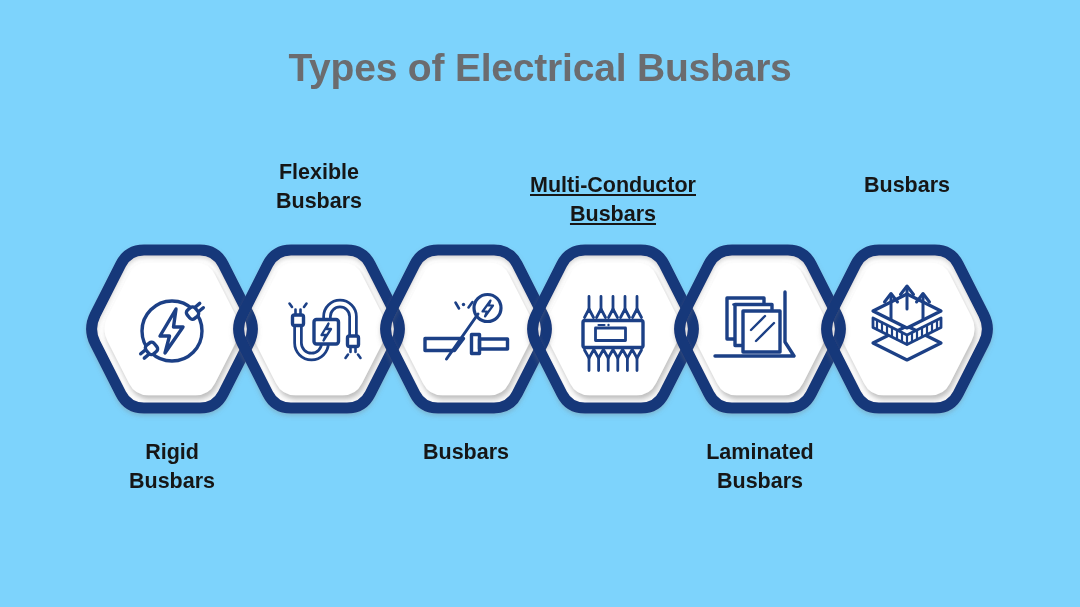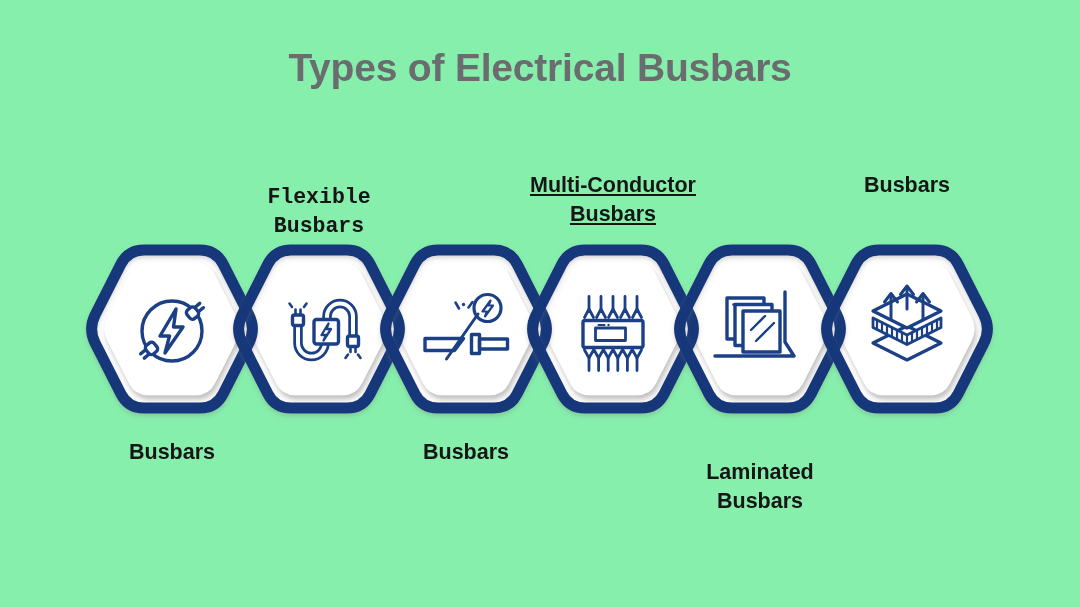--- a/index.html
+++ b/index.html
@@ -1,50 +1,51 @@
 <!DOCTYPE html>
 <html><head>
 <meta charset="utf-8">
 <style>
   html,body{margin:0;padding:0;background:#fff;}
-  #canvas{position:relative;width:1080px;height:607px;background:#86efac;overflow:hidden;
+  #canvas{position:relative;width:1080px;height:607px;background:#7dd3fc;overflow:hidden;
           font-family:"Liberation Sans",sans-serif;}
   #title{position:absolute;top:47px;left:0;width:1080px;margin:0;text-align:center;
          font:700 39px/1.1 "Liberation Sans",sans-serif;color:#6B6C6F;letter-spacing:-0.2px;}
   .label{position:absolute;width:240px;text-align:center;
          font:700 21.5px/29px "Liberation Sans",sans-serif;color:#161616;}
   .label span{display:block;}
   #hexband{position:absolute;left:0;top:240px;}
 </style>
 </head>
 <body>
 
 <div id="canvas">
 
   <h1 id="title">Types of Electrical Busbars</h1>
 
-  <div class="label" style="left:199px;top:183px;font-family:Liberation Mono, monospace;">
+  <div class="label" style="left:199px;top:158px;">
     <span>Flexible</span>
     <span>Busbars</span>
   </div>
   <div class="label" style="left:493px;top:171px;text-decoration:underline;">
     <span>Multi-Conductor</span>
     <span>Busbars</span>
   </div>
   <div class="label" style="left:787px;top:171px;">
     <span>Busbars</span>
   </div>
 
   <div class="label" style="left:52px;top:438px;">
+    <span>Rigid</span>
     <span>Busbars</span>
   </div>
   <div class="label" style="left:346px;top:438px;">
     <span>Busbars</span>
   </div>
-  <div class="label" style="left:640px;top:438px;margin-top:20px;">
+  <div class="label" style="left:640px;top:438px;">
     <span>Laminated</span>
     <span>Busbars</span>
   </div>
 
   <svg id="hexband" width="1080" height="190" viewBox="0 0 1080 190">
     <defs>
       <path id="hex" d="M -76.8,-14.3 L -51.2,-64.7 Q -44,-79 -28,-79 L 28,-79 Q 44,-79 51.2,-64.7 L 76.8,-14.3 Q 84,0 76.8,14.3 L 51.2,64.7 Q 44,79 28,79 L -28,79 Q -44,79 -51.2,64.7 L -76.8,14.3 Q -84,0 -76.8,-14.3 Z"></path>
       <filter id="innershadow" x="-30%" y="-30%" width="160%" height="170%">
         <feDropShadow dx="2" dy="5" stdDeviation="3" flood-color="#8a8a8a" flood-opacity="0.55"></feDropShadow>
       </filter>

